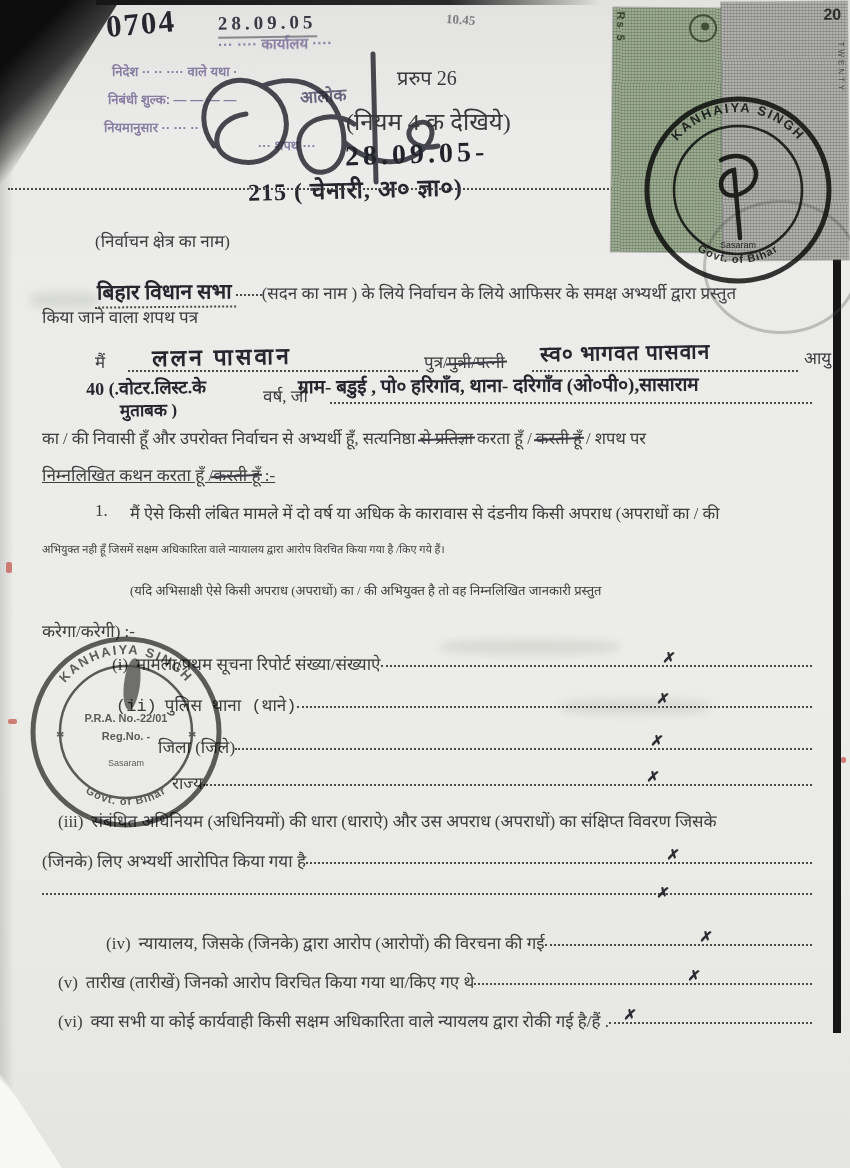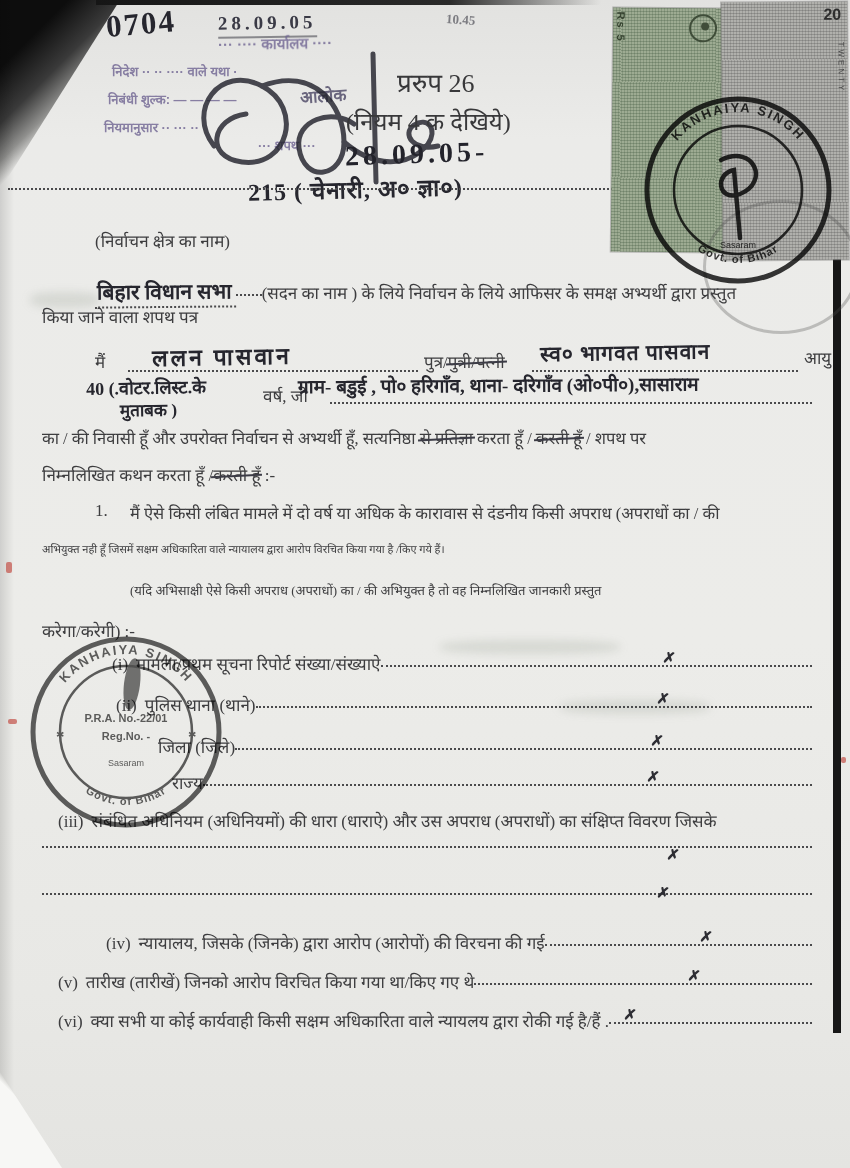--- a/index.html
+++ b/index.html
@@ -62,21 +62,21 @@
 
   <svg class="abs" style="left:192px;top:48px;" width="268" height="140" viewBox="0 0 268 140">
     <g fill="none" stroke="#23232d" stroke-width="5" stroke-linecap="round" opacity="0.82">
       <path d="M22,98 C-6,62 28,16 70,38 C112,60 96,120 50,114 C12,109 20,70 54,66"></path>
       <path d="M70,38 C122,18 152,58 152,94 C152,130 112,136 107,100 C103,72 140,60 162,76"></path>
       <path d="M181,6 L184,134"></path>
       <path d="M152,94 C182,120 216,120 236,96 C246,82 236,68 222,77 C209,86 222,104 246,98"></path>
     </g>
   </svg>
 
-  <div class="pl" style="left:397px;top:64px;font-size:26px;color:#38383a;">प्ररुप 26</div>
+  <div class="pl" style="left:397px;top:64px;font-size:20px;color:#38383a;">प्ररुप 26</div>
   <div class="pl" style="left:346px;top:104px;font-size:24px;color:#38383a;">(नियम 4 क देखिये)</div>
 
   <div class="hand" style="left:345px;top:138px;font-size:28px;letter-spacing:4px;transform:rotate(-2deg);color:#23232b;">28.09.05-</div>
   <div class="hand" style="left:248px;top:172px;font-size:24px;letter-spacing:1px;transform:rotate(-1.5deg);">215 ( चेनारी, अ० ज्ञा०)</div>
 
   <div class="dotline" style="left:8px;top:188px;width:836px;"></div>
 
   <div class="pl" style="left:95px;top:229px;">(निर्वाचन क्षेत्र का नाम)</div>
 
   <div class="row" style="left:95px;top:277px;width:745px;">
@@ -99,38 +99,38 @@
 
   <div class="hand" style="left:86px;top:375px;font-size:18px;transform:rotate(-1deg);">40 (.वोटर.लिस्ट.के</div>
   <div class="hand" style="left:120px;top:398px;font-size:17px;transform:rotate(-1deg);">मुताबक )</div>
   <div class="pl" style="left:263px;top:384px;">वर्ष, जो</div>
   <div class="dotline" style="left:330px;top:386px;width:482px;height:16px;"></div>
   <div class="hand" style="left:298px;top:372px;font-size:19px;transform:rotate(-.4deg);">ग्राम- बडुई , पो० हरिगाँव, थाना- दरिगाँव (ओ०पी०),सासाराम</div>
 
   <div class="pl" style="left:42px;top:426px;font-size:16.5px;">
     <span>का / की निवासी हूँ और उपरोक्त निर्वाचन से अभ्यर्थी हूँ, सत्यनिष्ठा </span><span class="strike">से प्रतिज्ञा</span><span> करता हूँ / </span><span class="strike">करती हूँ</span><span> / शपथ पर</span>
   </div>
-  <div class="pl" style="left:42px;top:463px;">
+  <div class="pl" style="left:42px;top:463px;text-decoration:underline;">
     <span>निम्नलिखित कथन करता हूँ /</span><span class="strike">करती हूँ</span><span> :-</span>
   </div>
 
   <div class="pl" style="left:95px;top:501px;">1.</div>
   <div class="pl" style="left:130px;top:501px;font-size:16.5px;">मैं ऐसे किसी लंबित मामले में दो वर्ष या अधिक के कारावास से दंडनीय किसी अपराध (अपराधों का / की</div>
   <div class="pl" style="left:42px;top:541px;font-size:11px;">अभियुक्त नही हूँ जिसमें सक्षम अधिकारिता वाले न्यायालय द्वारा आरोप विरचित किया गया है /किए गये हैं।</div>
   <div class="pl" style="left:130px;top:581px;font-size:13px;">(यदि अभिसाक्षी ऐसे किसी अपराध (अपराधों) का / की अभियुक्त है तो वह निम्नलिखित जानकारी प्रस्तुत</div>
   <div class="pl" style="left:42px;top:619px;">करेगा/करेगी) :-</div>
 
   <div class="row" style="left:112px;top:652px;width:700px;">
     <span style="margin-right:8px;">(i)</span>
     <span>मामला/प्रथम सूचना रिपोर्ट संख्या/संख्याऐ</span>
     <span class="dots"></span>
   </div>
   <span class="xmark" style="left:663px;top:649px;">✗</span>
 
-  <div class="row" style="left:116px;top:693px;width:696px;">
+  <div class="row" style="left:116px;top:693px;width:696px;font-family:Liberation Mono, monospace;">
     <span style="margin-right:8px;">(ii)</span>
     <span>पुलिस थाना (थाने)</span>
     <span class="dots"></span>
   </div>
   <span class="xmark" style="left:657px;top:690px;">✗</span>
 
   <div class="row" style="left:158px;top:735px;width:654px;">
     <span>जिला (जिले)</span>
     <span class="dots"></span>
   </div>
@@ -140,20 +140,21 @@
     <span>राज्य</span>
     <span class="dots"></span>
   </div>
   <span class="xmark" style="left:647px;top:768px;">✗</span>
 
   <div class="row" style="left:58px;top:809px;width:754px;">
     <span style="margin-right:8px;">(iii)</span>
     <span style="font-size:17px;">संबंधित अधिनियम (अधिनियमों) की धारा (धाराऐ) और उस अपराध (अपराधों) का संक्षिप्त विवरण जिसके</span>
   </div>
   <div class="row" style="left:42px;top:849px;width:770px;">
+    <span>(जिनके) लिए अभ्यर्थी आरोपित किया गया है</span>
     <span class="dots"></span>
   </div>
   <span class="xmark" style="left:667px;top:846px;">✗</span>
   <div class="dotline" style="left:42px;top:893px;width:770px;"></div>
   <span class="xmark" style="left:657px;top:884px;">✗</span>
 
   <div class="row" style="left:58px;top:931px;width:754px;">
     <span style="margin-right:8px;margin-left:48px;">(iv)</span>
     <span>न्यायालय, जिसके (जिनके) द्वारा आरोप (आरोपों) की विरचना की गई</span>
     <span class="dots"></span>

